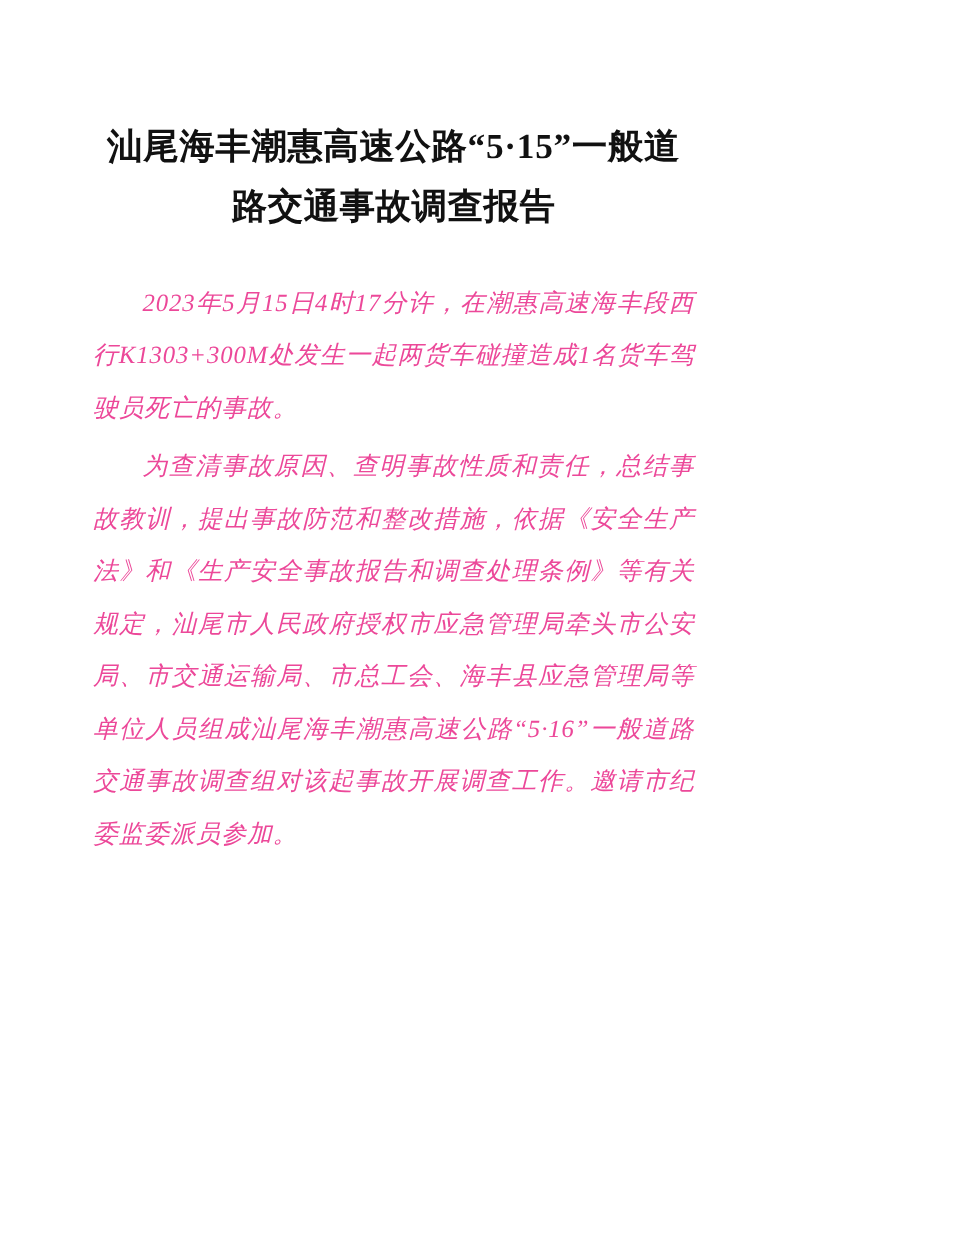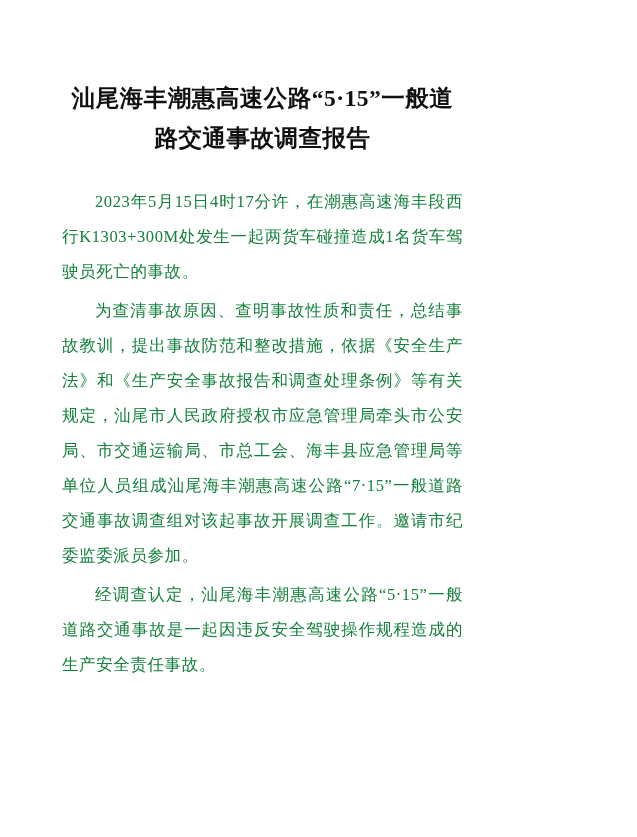--- a/index.html
+++ b/index.html
@@ -35,27 +35,27 @@
   }
   .body-text {
     font-family: "Liberation Serif", "DejaVu Serif", serif;
     font-size: 16.5px;
     line-height: 35px;
     text-align: justify;
     text-justify: inter-ideograph;
     letter-spacing: 0.6px;
     margin: 0 0 4px 0;
     text-indent: 2em;
-    color: #15803d;
+    color: #ec4899;
+    font-style: italic;
   }
   .body-text:last-child {
     margin-bottom: 0;
   }
 </style>
 </head>
 <body>
 
 <div class="page">
   <h1 class="doc-title">汕尾海丰潮惠高速公路“5·15”一般道路交通事故调查报告</h1>
   <p class="body-text">2023年5月15日4时17分许，在潮惠高速海丰段西行K1303+300M处发生一起两货车碰撞造成1名货车驾驶员死亡的事故。</p>
-  <p class="body-text">为查清事故原因、查明事故性质和责任，总结事故教训，提出事故防范和整改措施，依据《安全生产法》和《生产安全事故报告和调查处理条例》等有关规定，汕尾市人民政府授权市应急管理局牵头市公安局、市交通运输局、市总工会、海丰县应急管理局等单位人员组成汕尾海丰潮惠高速公路“7·15”一般道路交通事故调查组对该起事故开展调查工作。邀请市纪委监委派员参加。</p>
-  <p class="body-text">经调查认定，汕尾海丰潮惠高速公路“5·15”一般道路交通事故是一起因违反安全驾驶操作规程造成的生产安全责任事故。</p>
+  <p class="body-text">为查清事故原因、查明事故性质和责任，总结事故教训，提出事故防范和整改措施，依据《安全生产法》和《生产安全事故报告和调查处理条例》等有关规定，汕尾市人民政府授权市应急管理局牵头市公安局、市交通运输局、市总工会、海丰县应急管理局等单位人员组成汕尾海丰潮惠高速公路“5·16”一般道路交通事故调查组对该起事故开展调查工作。邀请市纪委监委派员参加。</p>
 </div>
 
 </body></html>

